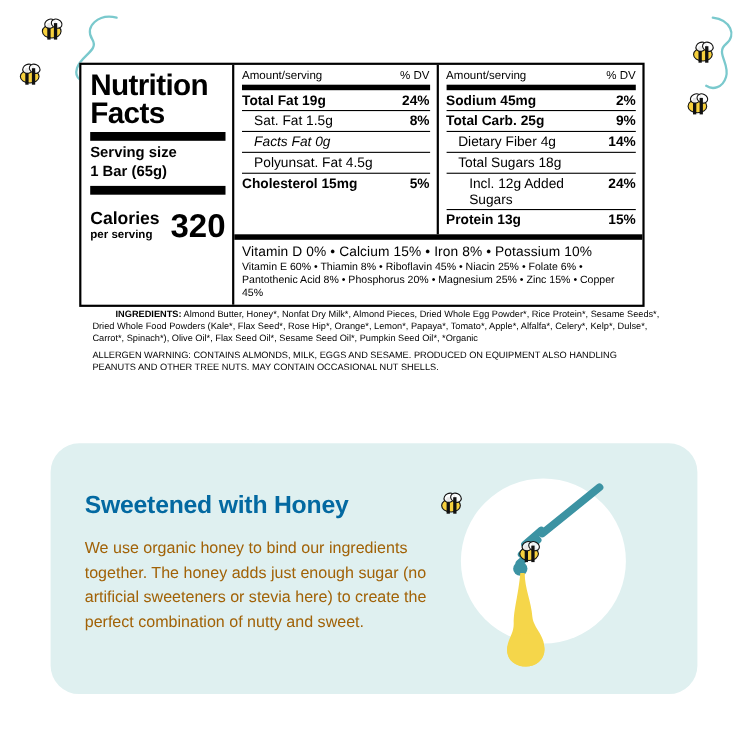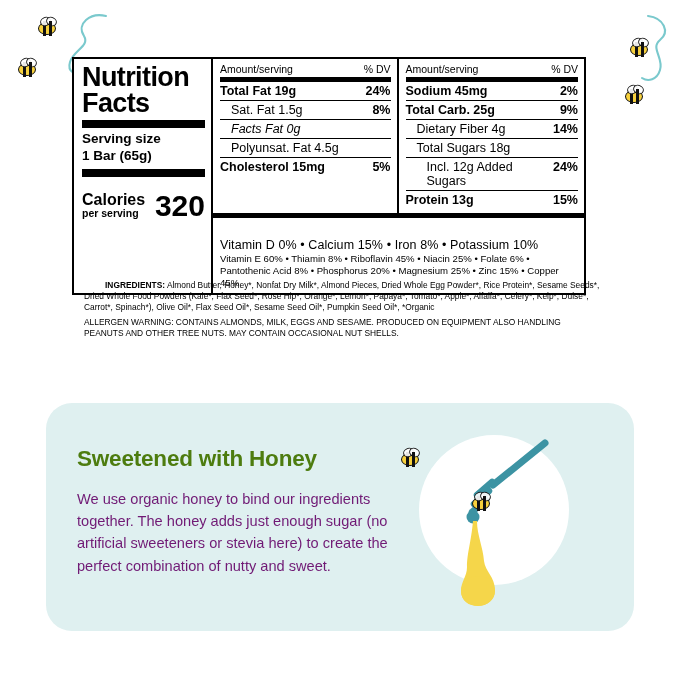--- a/index.html
+++ b/index.html
@@ -121,21 +121,21 @@
   .np-line.thick { border-top: 5px solid #000; }
   .np-nut { font-size: 12.5px; }
   .np-nut.bold { font-weight: bold; }
   .np-nut.ital { font-style: italic; }
   .np-dv { font-size: 12.5px; }
   .np-dv.bold { font-weight: bold; }
   .indent1 { padding-left: 11px; }
 
   .np-vitbar {
     border-top: 5px solid #000;
-    padding: 20px 7px 4px 7px;
+    padding: 4px 7px 4px 7px;
     font-size: 12.5px;
   }
   .np-vitbar .vrow1 { letter-spacing: 0.1px; }
   .np-vitbar .vrow2 {
     font-size: 9.6px;
     line-height: 1.25;
     margin-top: 1px;
   }
 
   
@@ -162,31 +162,31 @@
     background: #dff0f0;
     border-radius: 26px;
     box-sizing: border-box;
   }
   .honey-title {
     position: absolute;
     left: 31px;
     top: 43px;
     font-size: 22.5px;
     font-weight: bold;
-    color: #4d7c0f;
+    color: #0369a1;
     letter-spacing: -0.2px;
   }
   .honey-body {
     position: absolute;
     left: 31px;
     top: 85px;
     width: 345px;
     font-size: 14.6px;
     line-height: 1.52;
-    color: #701a75;
+    color: #a16207;
   }
   .honey-art {
     position: absolute;
     right: 52px;
     top: 22px;
     width: 185px;
     height: 185px;
   }
   .honey-circle {
     position: absolute;

